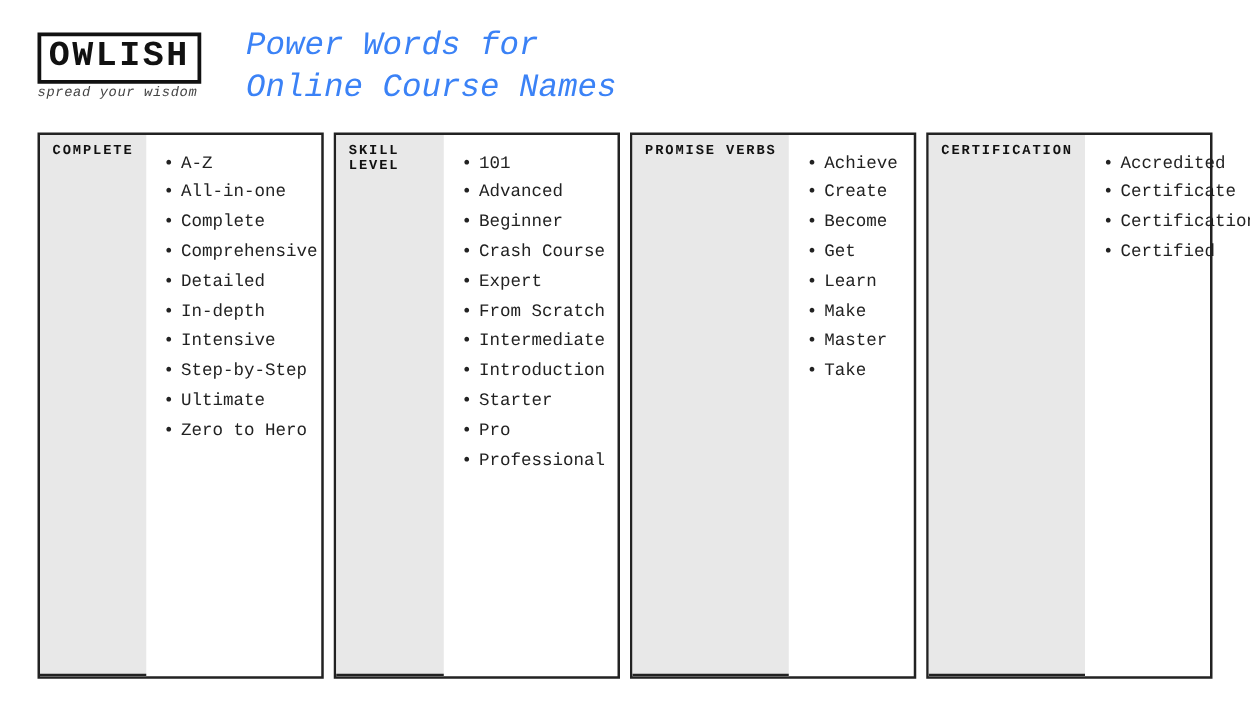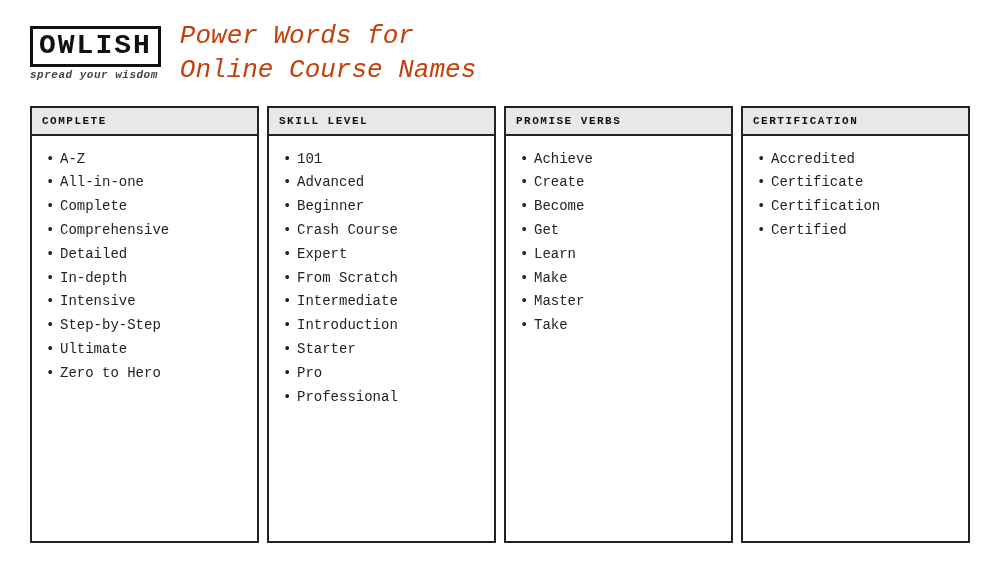--- a/index.html
+++ b/index.html
@@ -10,21 +10,21 @@
       height: 563px;
       overflow: hidden;
       display: flex;
       flex-direction: column;
       padding: 20px 30px;
     }
 
     .header {
       display: flex;
       align-items: center;
-      gap: 19px;
+      gap: 36px;
       margin-bottom: 18px;
     }
 
     .logo-block {
       display: flex;
       flex-direction: column;
       align-items: flex-start;
     }
 
     .logo-text {
@@ -37,43 +37,41 @@
       border: 3px solid #111;
       padding: 2px 6px;
     }
 
     .logo-tagline {
       font-size: 11px;
       font-style: italic;
       color: #444;
       margin-top: 2px;
       letter-spacing: 0.5px;
-      font-weight: bold;
     }
 
     .title-block {
       font-size: 26px;
       font-style: italic;
       font-weight: 400;
       font-family: 'Courier New', Courier, monospace;
-      color: #c2410c;
+      color: #3b82f6;
       line-height: 1.3;
     }
 
     .columns-area {
       display: flex;
       gap: 8px;
       flex: 1;
     }
 
     .column {
       border: 2px solid #222;
       flex: 1;
       display: flex;
-      flex-direction: column;
       min-width: 0;
     }
 
     .column-header {
       background: #e8e8e8;
       border-bottom: 2px solid #222;
       padding: 7px 10px;
       font-size: 11px;
       font-weight: 700;
       letter-spacing: 1.5px;

